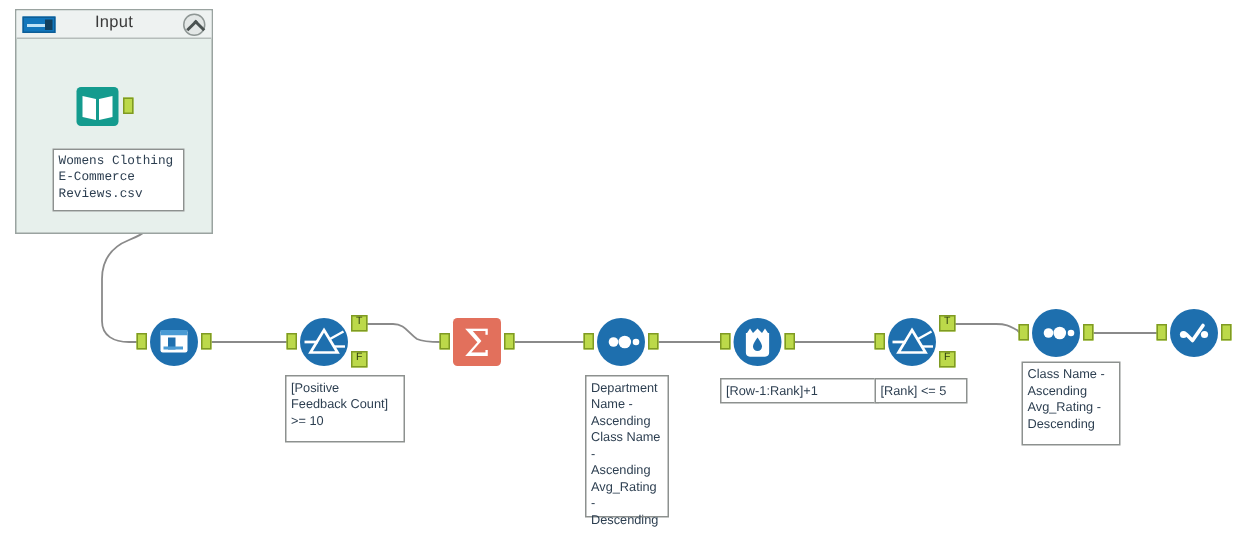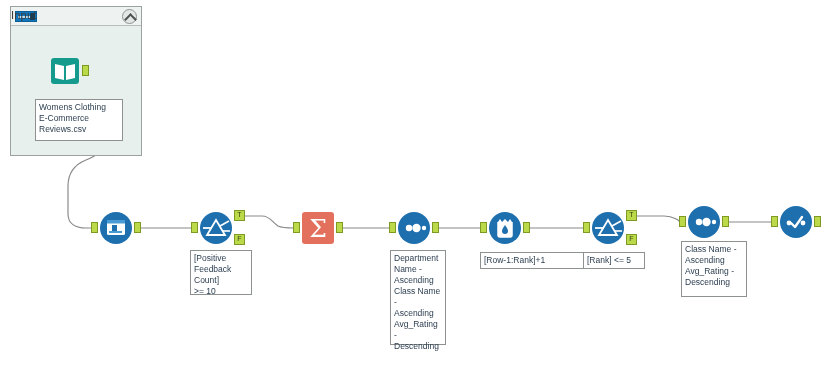--- a/index.html
+++ b/index.html
@@ -62,20 +62,21 @@
     top: 4px;
     width: 12px;
     height: 2px;
     background: #bfe3f7;
   }
   #container-title {
     position: absolute;
     left: 0;
     right: 0;
     top: 2px;
+    text-align: center;
     font-size: 11px;
     color: #3a3a3a;
     letter-spacing: .2px;
   }
   #container-collapse {
     position: absolute;
     right: 4px;
     top: 2px;
     width: 15px;
     height: 15px;
@@ -164,21 +165,21 @@
   .file-annotation {
     position: absolute;
     background: #ffffff;
     border: 1px solid #8d918f;
     box-sizing: border-box;
     font-size: 8.5px;
     line-height: 11px;
     color: #2c3e50;
     padding: 2px 3px;
     white-space: pre-line;
-    font-family: Liberation Sans, sans-serif;
+    font-family: Liberation Mono, monospace;
   }
 
   svg.wires {
     position: absolute;
     left: 0; top: 0;
     width: 836px;
     height: 368px;
     pointer-events: none;
   }
 </style>
@@ -258,21 +259,21 @@
       </svg>
     </div>
     <div class="anchor anchor-in"></div>
     <div class="anchor anchor-t">
       <span class="anchor-lbl">T</span>
     </div>
     <div class="anchor anchor-f">
       <span class="anchor-lbl">F</span>
     </div>
   </div>
-  <div class="annotation" style="left:190px; top:250px; width:62px; height:45px;">[Positive
+  <div class="annotation" style="left:190px; top:250px; width:80px; height:45px;">[Positive
 Feedback Count]
 &gt;= 10</div>
 
   <div class="node" style="left:302px; top:212px;">
     <div class="node-square"></div>
     <div class="glyph">
       <svg width="32" height="32" viewBox="0 0 32 32">
         <text x="16" y="25" text-anchor="middle" font-family="DejaVu Serif, serif" font-size="25" fill="#ffffff">Σ</text>
       </svg>
     </div>

